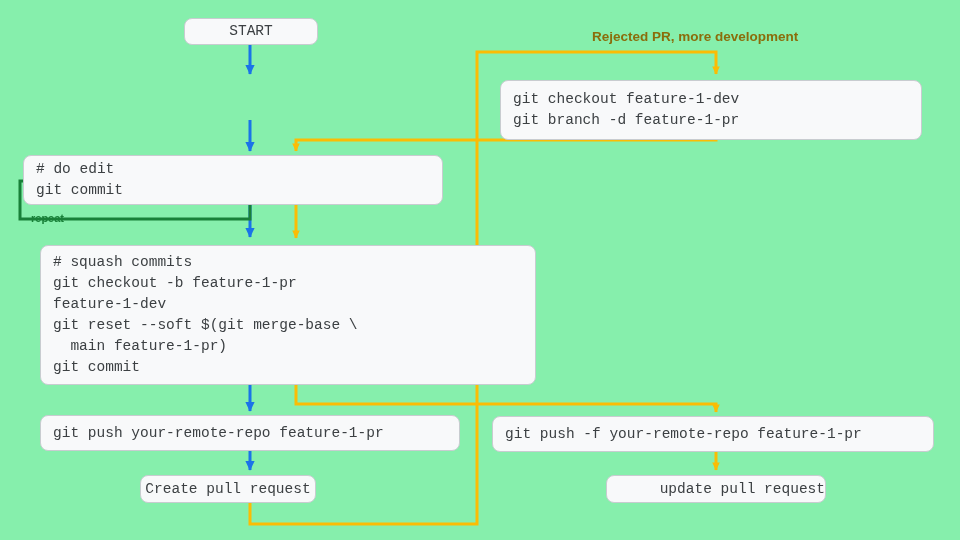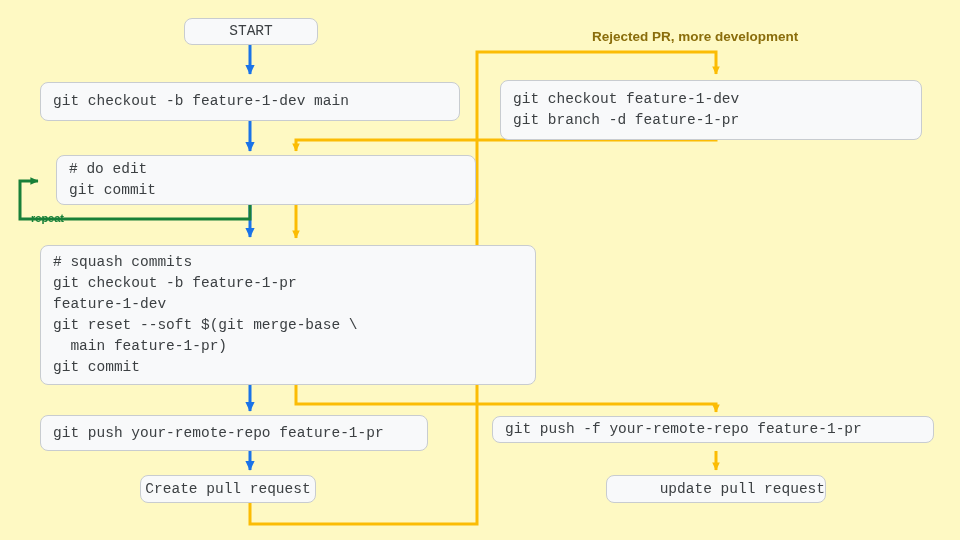--- a/index.html
+++ b/index.html
@@ -7,21 +7,21 @@
     padding: 0;
     background: #ffffff;
   }
   body {
     font-family: "Liberation Sans", sans-serif;
   }
   #canvas {
     position: relative;
     width: 960px;
     height: 540px;
-    background: #fef9c3;
+    background: #86efac;
     overflow: hidden;
   }
   .edges {
     position: absolute;
     left: 0;
     top: 0;
     width: 960px;
     height: 540px;
   }
   .node {
@@ -120,52 +120,49 @@
 
     <g>
       <path d="M716,451 L716,470" stroke="#fbbc04" stroke-width="3" fill="none" marker-end="url(#ah-yellow)"></path>
     </g>
   </svg>
 
   <div class="node center" style="left:184px; top:18px; width:134px; height:27px;">
     <span class="code">START</span>
   </div>
 
-  <div class="node left" style="left:40px; top:82px; width:420px; height:39px;">
-    <span class="code">git checkout -b feature-1-dev main</span>
-  </div>
 
-  <div class="node left" style="left:56px; top:155px; width:420px; height:50px;">
+  <div class="node left" style="left:23px; top:155px; width:420px; height:50px;">
     <span class="code"># do edit
 git commit</span>
   </div>
 
   <div class="node left" style="left:40px; top:245px; width:496px; height:140px;">
     <span class="code"># squash commits
 git checkout -b feature-1-pr
 feature-1-dev
 git reset --soft $(git merge-base \
   main feature-1-pr)
 git commit</span>
   </div>
 
-  <div class="node left" style="left:40px; top:415px; width:388px; height:36px;">
+  <div class="node left" style="left:40px; top:415px; width:420px; height:36px;">
     <span class="code">git push your-remote-repo feature-1-pr</span>
   </div>
 
   <div class="node center" style="left:140px; top:475px; width:176px; height:28px;">
     <span class="code">Create pull request</span>
   </div>
 
   <div class="node left" style="left:500px; top:80px; width:422px; height:60px;">
     <span class="code">git checkout feature-1-dev
 git branch -d feature-1-pr</span>
   </div>
 
-  <div class="node left" style="left:492px; top:416px; width:442px; height:27px;">
+  <div class="node left" style="left:492px; top:416px; width:442px; height:36px;">
     <span class="code">git push -f your-remote-repo feature-1-pr</span>
   </div>
 
   <div class="node center" style="left:606px; top:475px; width:220px; height:28px;justify-content:flex-end;">
     <span class="code">update pull request</span>
   </div>
 
   <div class="edge-label label-repeat" style="left:31px; top:212px;">
     <span>repeat</span>
   </div>

